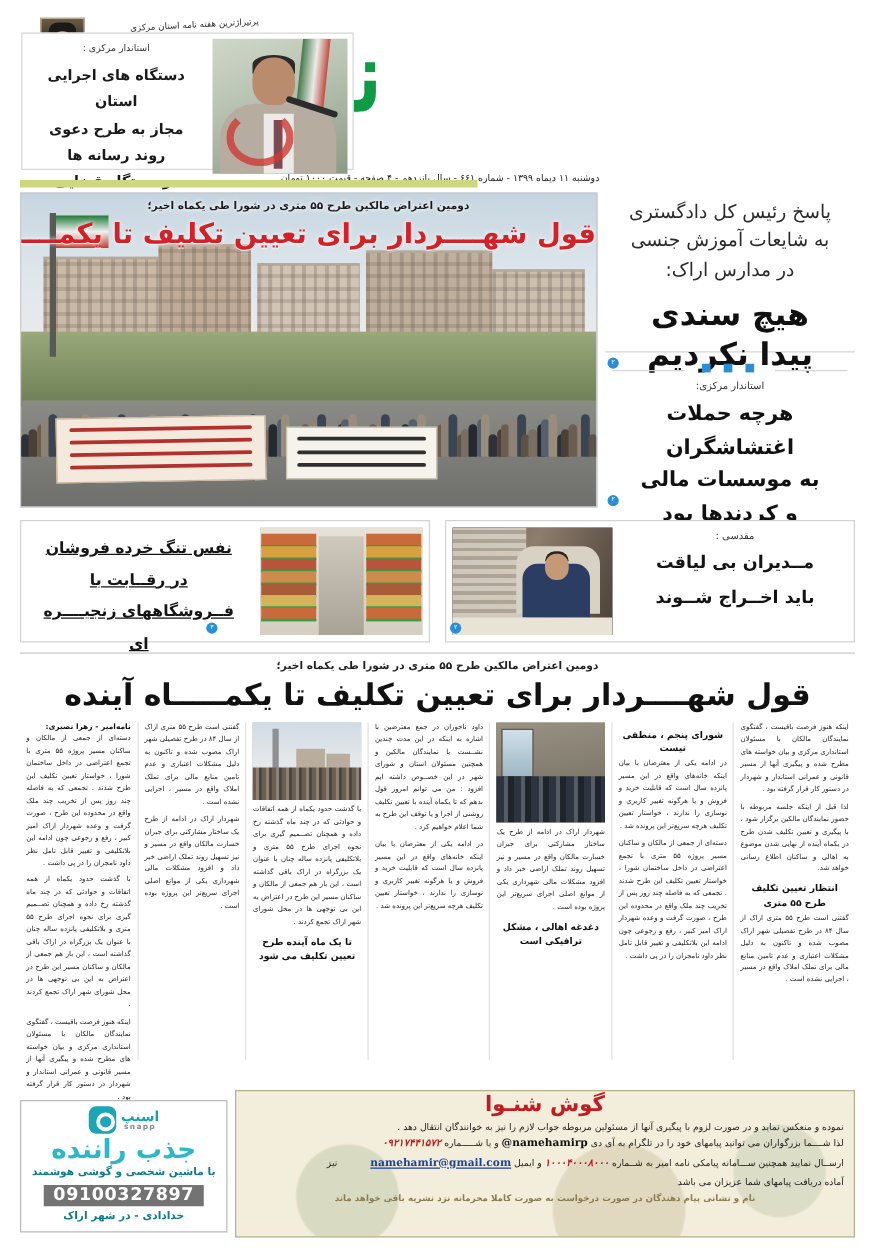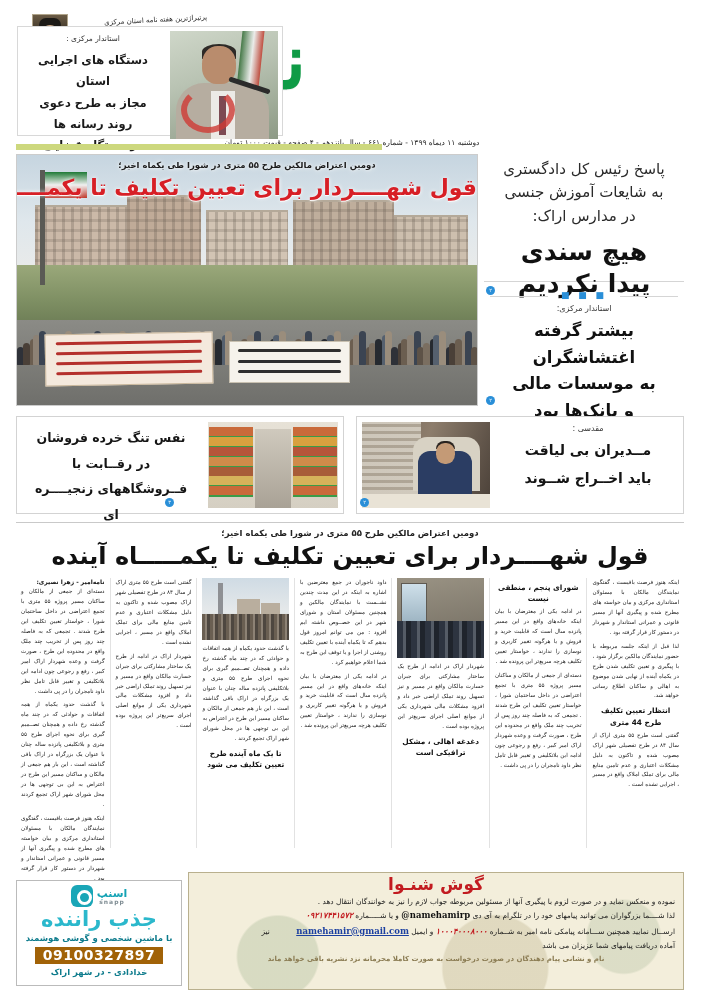--- a/index.html
+++ b/index.html
@@ -354,20 +354,21 @@
   .ml-text {
     flex: 1;
     padding: 8px 6px 4px 8px;
     text-align: center;
     position: relative;
   }
   .ml-head {
     font-size: 12.5px; font-weight: bold; color: #151515;
     line-height: 2.05;
     letter-spacing: -.2px;
+    text-decoration: underline;
   }
 
   .mid-right {
     position: absolute;
     left: 356px; top: 416px;
     width: 328px; height: 98px;
     border: 1px solid #d3d3d3;
     box-sizing: border-box;
     display: flex; flex-direction: row-reverse;
     background: #fff;
@@ -522,21 +523,21 @@
   .snapp-word small { display:block; font-size: 6px; color:#7d8b92; letter-spacing:1px;}
   .snapp-big {
     font-size: 21px; font-weight: bold; color: #2bb8cc;
     letter-spacing: 4px; line-height: 1.1; margin: 1px 0 2px 0;
   }
   .snapp-mid {
     font-size: 8.5px; font-weight: bold; color: #0d7b8c; margin-bottom: 2px;
   }
   .snapp-phone {
     display: inline-block;
-    background: #a16207; color: #fff;
+    background: #737373; color: #fff;
     font-size: 14px; font-weight: bold;
     letter-spacing: .5px;
     padding: 0px 8px 1px 8px;
     direction: ltr;
   }
   .snapp-foot {
     font-size: 8.5px; font-weight: bold; color: #0d7b8c; margin-top: 3px;
   }
 
   .ad-gush {
@@ -756,23 +757,23 @@
     <div class="rt-kicker">به شایعات آموزش جنسی</div>
     <div class="rt-kicker">در مدارس اراک:</div>
     <div class="rt-headline">هیچ سندی</div>
     <div class="rt-headline" style="margin-top:0">پیدا نکردیم</div>
   </div>
   <div class="blue-dot" style="left:486px; top:286px;">۲</div>
   <div class="dots-sep">■ ■ ■</div>
 
   <div class="rb-box">
     <div class="rb-kicker">استاندار مرکزی:</div>
-    <div class="rb-headline">بیشتر گرفته اغتشاشگران</div>
+    <div class="rb-headline">هرچه حملات اغتشاشگران</div>
     <div class="rb-headline">به موسسات مالی</div>
-    <div class="rb-headline">و بانک‌ها بود</div>
+    <div class="rb-headline">و کردند‌ها بود</div>
   </div>
   <div class="blue-dot" style="left:486px; top:396px;">۲</div>
 
   <div class="mid-left">
     <div class="ml-photo">
       <div class="shelf-bg"></div>
       <div class="shelf-aisle"></div>
       <div class="shelf-col l" id="shelfL">
           <i style="top: 0%; background: rgb(201, 106, 58);"></i>
           <i style="top: 13%; background: rgb(216, 161, 63);"></i>
@@ -820,21 +821,21 @@
 
   <div class="hr-thick"></div>
   <div class="art-kicker">دومین اعتراض مالکین طرح ۵۵ متری در شورا طی یکماه اخیر؛</div>
   <div class="art-headline">قول شهــــردار برای تعیین تکلیف تا یکمـــــاه آینده</div>
 
   <div class="art-cols">
 
     <div class="col c1">
       <p class="ptxt">اینکه هنوز فرصت باقیست ، گفتگوی نمایندگان مالکان با مسئولان استانداری مرکزی و بیان خواسته های مطرح شده و پیگیری آنها از مسیر قانونی و عمرانی استاندار و شهردار در دستور کار قرار گرفته بود .</p>
       <p class="ptxt">لذا قبل از اینکه جلسه مربوطه با حضور نمایندگان مالکین برگزار شود ، با پیگیری و تعیین تکلیف شدن طرح در یکماه آینده از نهایی شدن موضوع به اهالی و ساکنان اطلاع رسانی خواهد شد.</p>
-      <div class="subhead">انتظار تعیین تکلیف طرح 44 متری</div>
+      <div class="subhead">انتظار تعیین تکلیف طرح ۵۵ متری</div>
       <p class="ptxt">گفتنی است طرح ۵۵ متری اراک از سال ۸۴ در طرح تفصیلی شهر اراک مصوب شده و تاکنون به دلیل مشکلات اعتباری و عدم تامین منابع مالی برای تملک املاک واقع در مسیر ، اجرایی نشده است .</p>
     </div>
 
     <div class="col c2">
       <div class="subhead">شورای پنجم ، منطقی نیست</div>
       <p class="ptxt">در ادامه یکی از معترضان با بیان اینکه خانه‌های واقع در این مسیر پانزده سال است که قابلیت خرید و فروش و یا هرگونه تغییر کاربری و نوسازی را ندارند ، خواستار تعیین تکلیف هرچه سریع‌تر این پرونده شد .</p>
       <p class="ptxt">دسته‌ای از جمعی از مالکان و ساکنان مسیر پروژه ۵۵ متری با تجمع اعتراضی در داخل ساختمان شورا ، خواستار تعیین تکلیف این طرح شدند . تجمعی که به فاصله چند روز پس از تخریب چند ملک واقع در محدوده این طرح ، صورت گرفت و وعده شهردار اراک امیر کبیر ، رفع و رجوعی چون ادامه این بلاتکلیفی و تغییر قابل تامل نظر داود نامجران را در پی داشت .</p>
     </div>
 
     <div class="col c3">

